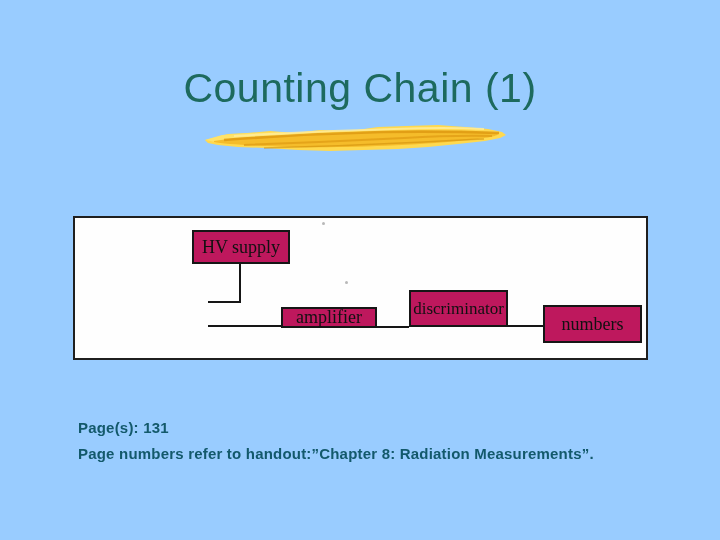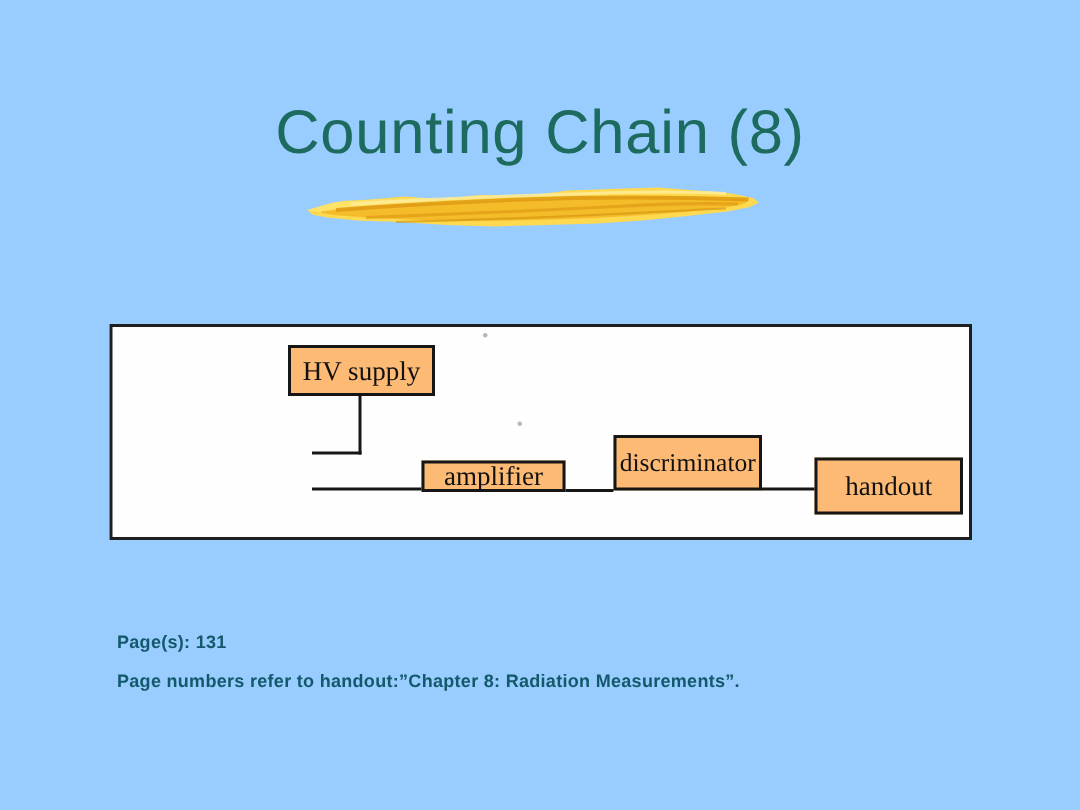--- a/index.html
+++ b/index.html
@@ -42,21 +42,21 @@
     width: 575px;
     height: 144px;
     background: #FEFEFE;
     border: 2px solid #1F1F1F;
     box-sizing: border-box;
   }
   .dbox {
     position: absolute;
     box-sizing: border-box;
     border: 2px solid #161616;
-    background: #fdba74;
+    background: #be185d;
     display: flex;
     align-items: center;
     justify-content: center;
     font-family: "Liberation Serif", serif;
     font-size: 18px;
     color: #111;
     white-space: nowrap;
   }
   .dbox-hv      { left: 117px; top: 12px; width: 98px;  height: 34px; }
   .dbox-pm      { left: 9px;   top: 75px; width: 124px; height: 40px; }
@@ -88,32 +88,32 @@
     background: #9A9A9A;
     opacity: 0.7;
   }
   .speck-1 { left: 247px; top: 4px; }
   .speck-2 { left: 270px; top: 63px; }
   .footnote {
     position: absolute;
     left: 78px;
     top: 415px;
     color: #13596B;
-    font-size: 12px;
+    font-size: 15px;
     font-weight: bold;
     letter-spacing: 0.2px;
     line-height: 26px;
   }
 </style>
 </head>
 <body>
 
 <div class="slide">
 
-  <div class="title">Counting Chain (8)</div>
+  <div class="title">Counting Chain (1)</div>
 
   <svg class="brush" viewBox="0 0 306 34" preserveAspectRatio="none" aria-hidden="true">
     <path fill="#FFD94F" d="M3,19 L14,16 L26,13 L45,12 L68,10 L92,12 L118,9 L148,10 L176,6
       L204,5 L236,4 L263,6 L286,8 L300,11 L304,14 L298,17 L283,20 L256,23 L226,26 L196,28
       L162,29 L128,30 L96,29 L64,27 L36,26 L16,24 L6,22 Z"></path>
     <path fill="#FFE36B" d="M3,19 L20,14 L48,12 L80,11 L96,14 L70,18 L40,21 L14,21 Z" opacity="0.9"></path>
     <path fill="#F4B826" opacity="0.9" d="M12,20 C52,14 92,15 132,13 C182,10 232,8 295,12
       C298,14 294,16 268,19 C218,24 150,27 92,26 C52,25 22,23 12,21 Z"></path>
     <path fill="none" stroke="#DE9A12" stroke-width="2.6" opacity="0.85" d="M22,19 Q100,13 180,11 Q240,10 297,12"></path>
     <path fill="none" stroke="#DE9A12" stroke-width="2" opacity="0.7" d="M42,24 Q122,21 202,17 Q252,14 290,15"></path>
@@ -130,21 +130,21 @@
 
     <div class="dbox dbox-amp">
       <span>amplifier</span>
     </div>
 
     <div class="dbox dbox-disc">
       <span>discriminator</span>
     </div>
 
     <div class="dbox dbox-scaler">
-      <span>handout</span>
+      <span>numbers</span>
     </div>
 
     <div class="wire wire-v-hv"></div>
     <div class="wire wire-h-hv"></div>
     <div class="wire wire-pm-amp"></div>
     <div class="wire wire-amp-disc"></div>
     <div class="wire wire-disc-sc"></div>
 
     <div class="speck speck-1"></div>
     <div class="speck speck-2"></div>

